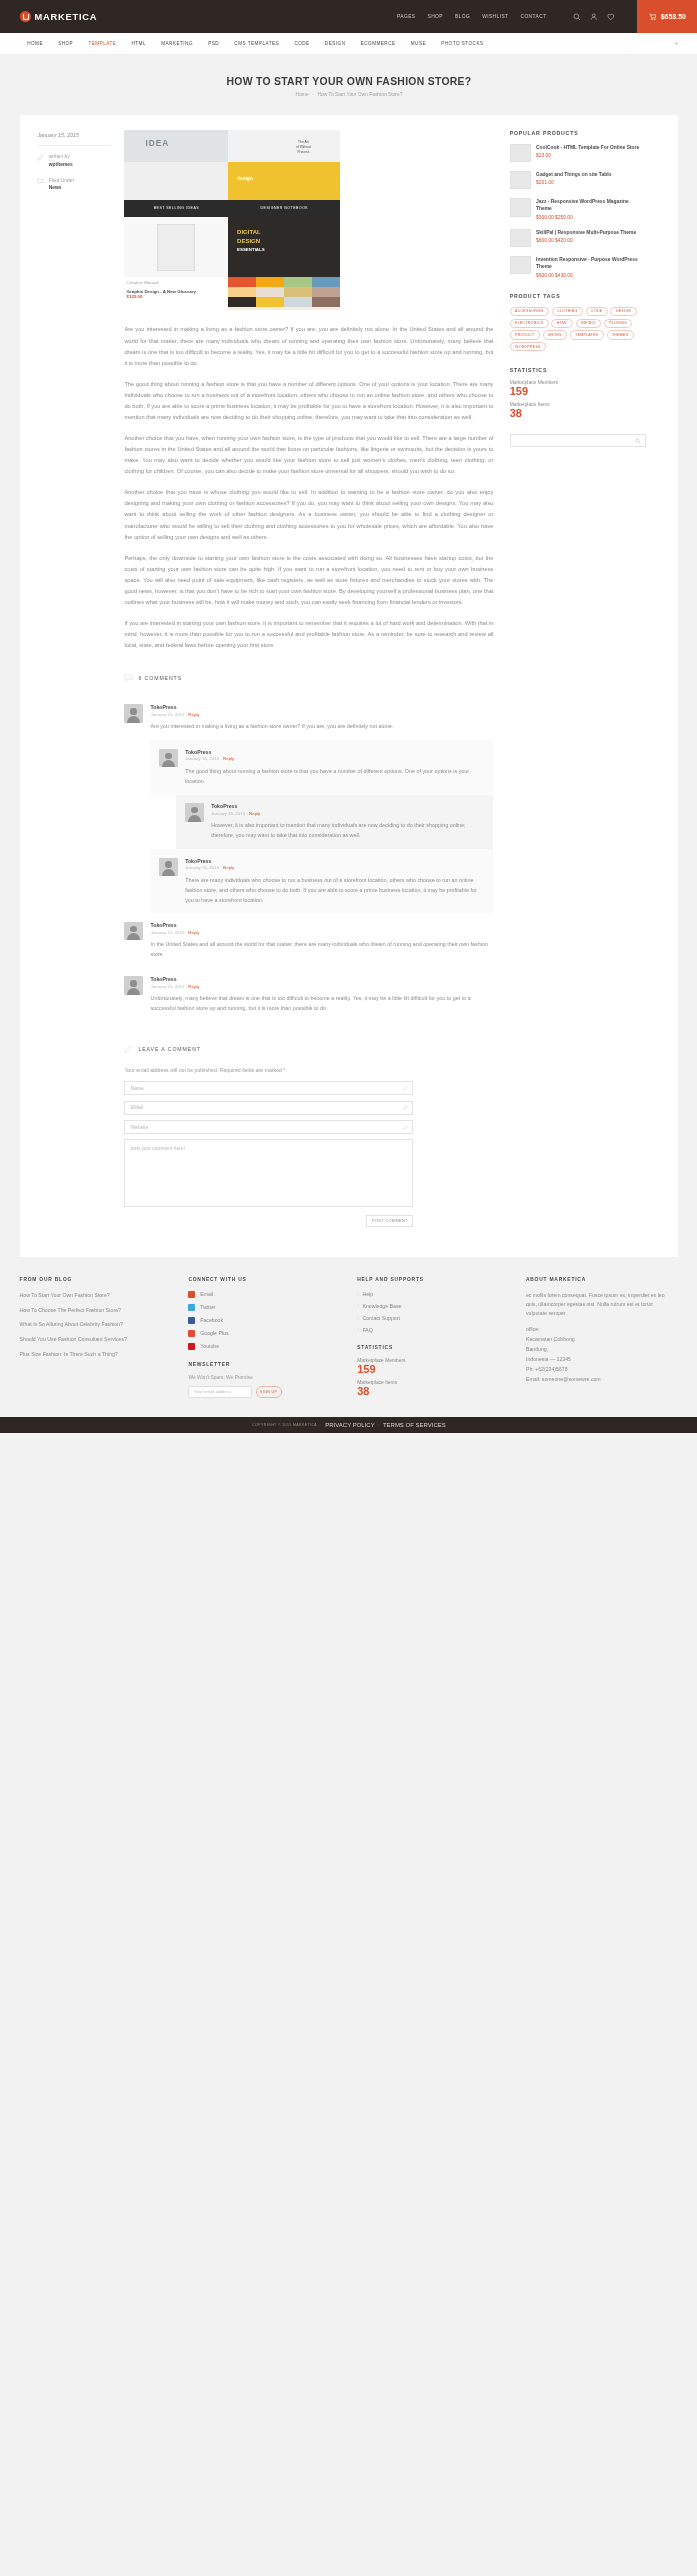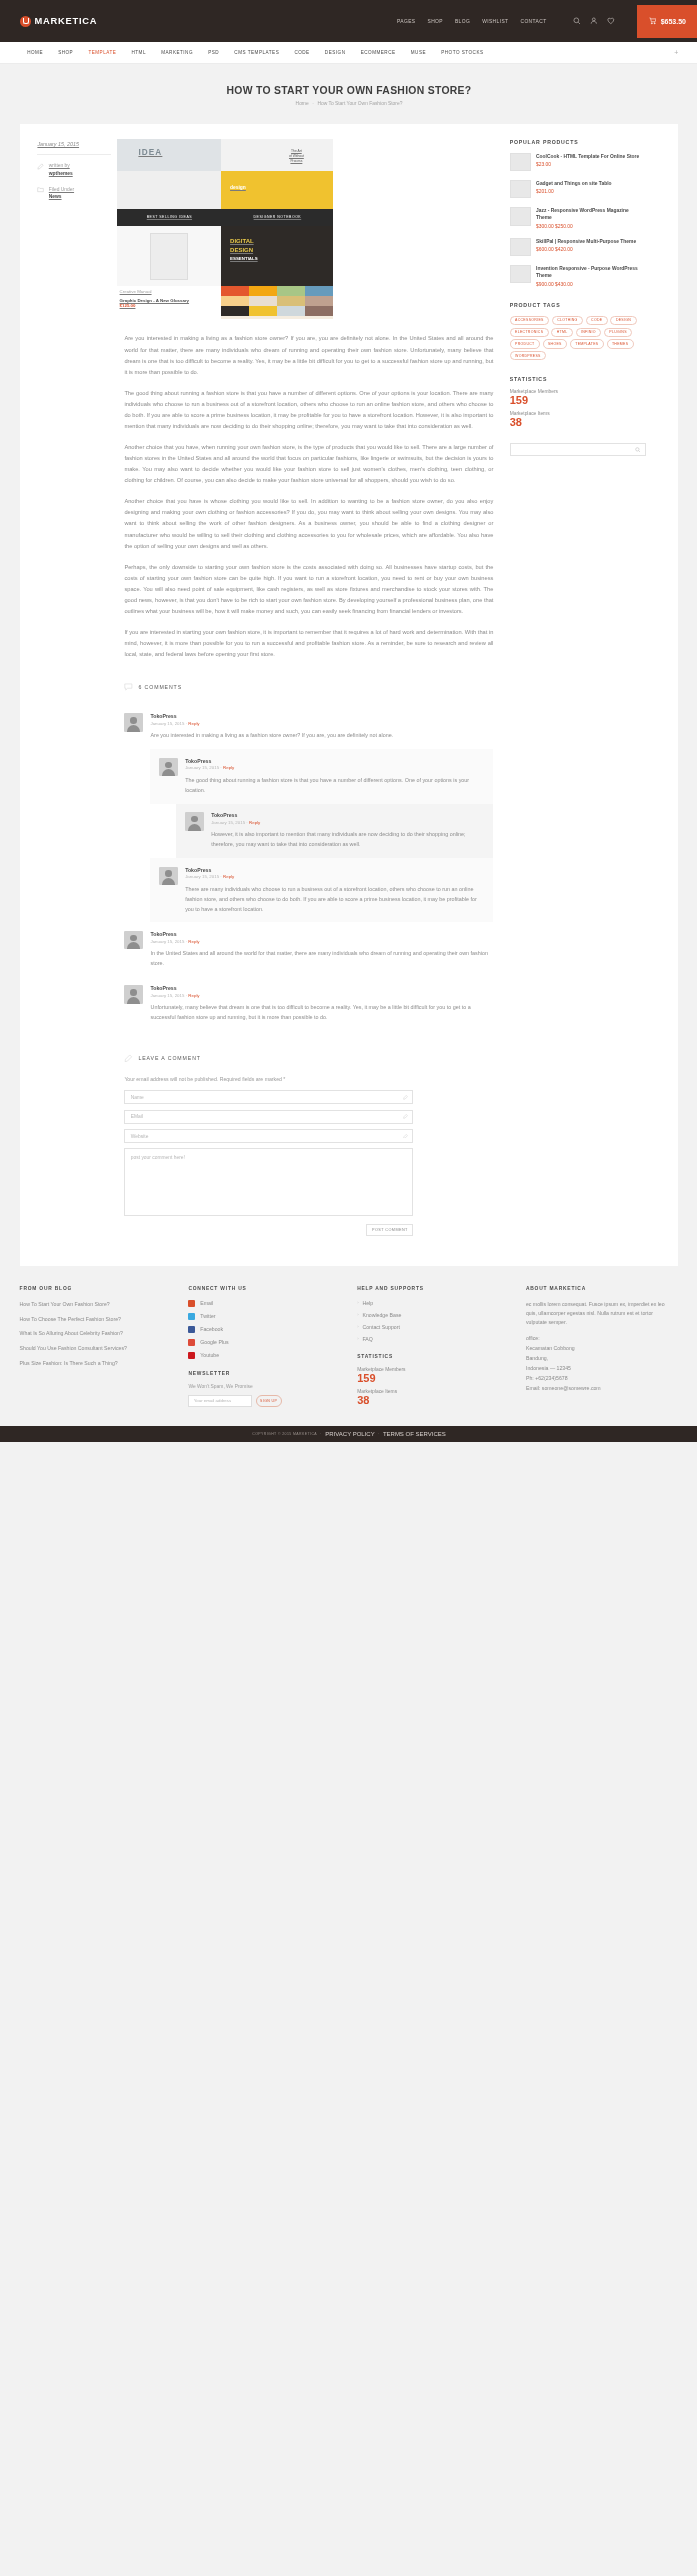--- a/index.html
+++ b/index.html
@@ -9,21 +9,21 @@
     font-family: "Liberation Sans", sans-serif;
     font-size: 6px;
     color: #7a7a7a;
     -webkit-font-smoothing: antialiased;
   }
   a { text-decoration: none; color: inherit; }
 
   
   .topbar {
     background: #2f2724;
-    height: 42px;
+    height: 33px;
     display: flex;
     align-items: center;
     padding: 0 19.6px;
     position: relative;
   }
   .logo { display: flex; align-items: center; gap: 3.8px; }
   .logo-mark {
     width: 11px; height: 11px;
     background: #d94f2b;
     border-radius: 50%;
@@ -109,21 +109,21 @@
     margin: 0 auto;
     background: #fff;
     padding: 15.3px 17.4px 30.5px;
     display: flex;
     gap: 16.3px;
   }
   .content { width: 456px; }
   .sidebar { width: 136px; }
 
   
-  .post-top { display: flex; gap: 6px; text-decoration: underline; }
+  .post-top { display: flex; gap: 13px; }
   .meta-col { width: 74px; padding-top: 2.2px; }
   .meta-date {
     font-style: italic;
     font-size: 5.4px;
     color: #8d8d8d;
     padding-bottom: 6.5px;
     margin-bottom: 7.6px;
     border-bottom: 0.5px solid #ececec;
   }
   .meta-row { display: flex; gap: 4.4px; margin-bottom: 8.7px; align-items: flex-start; }

